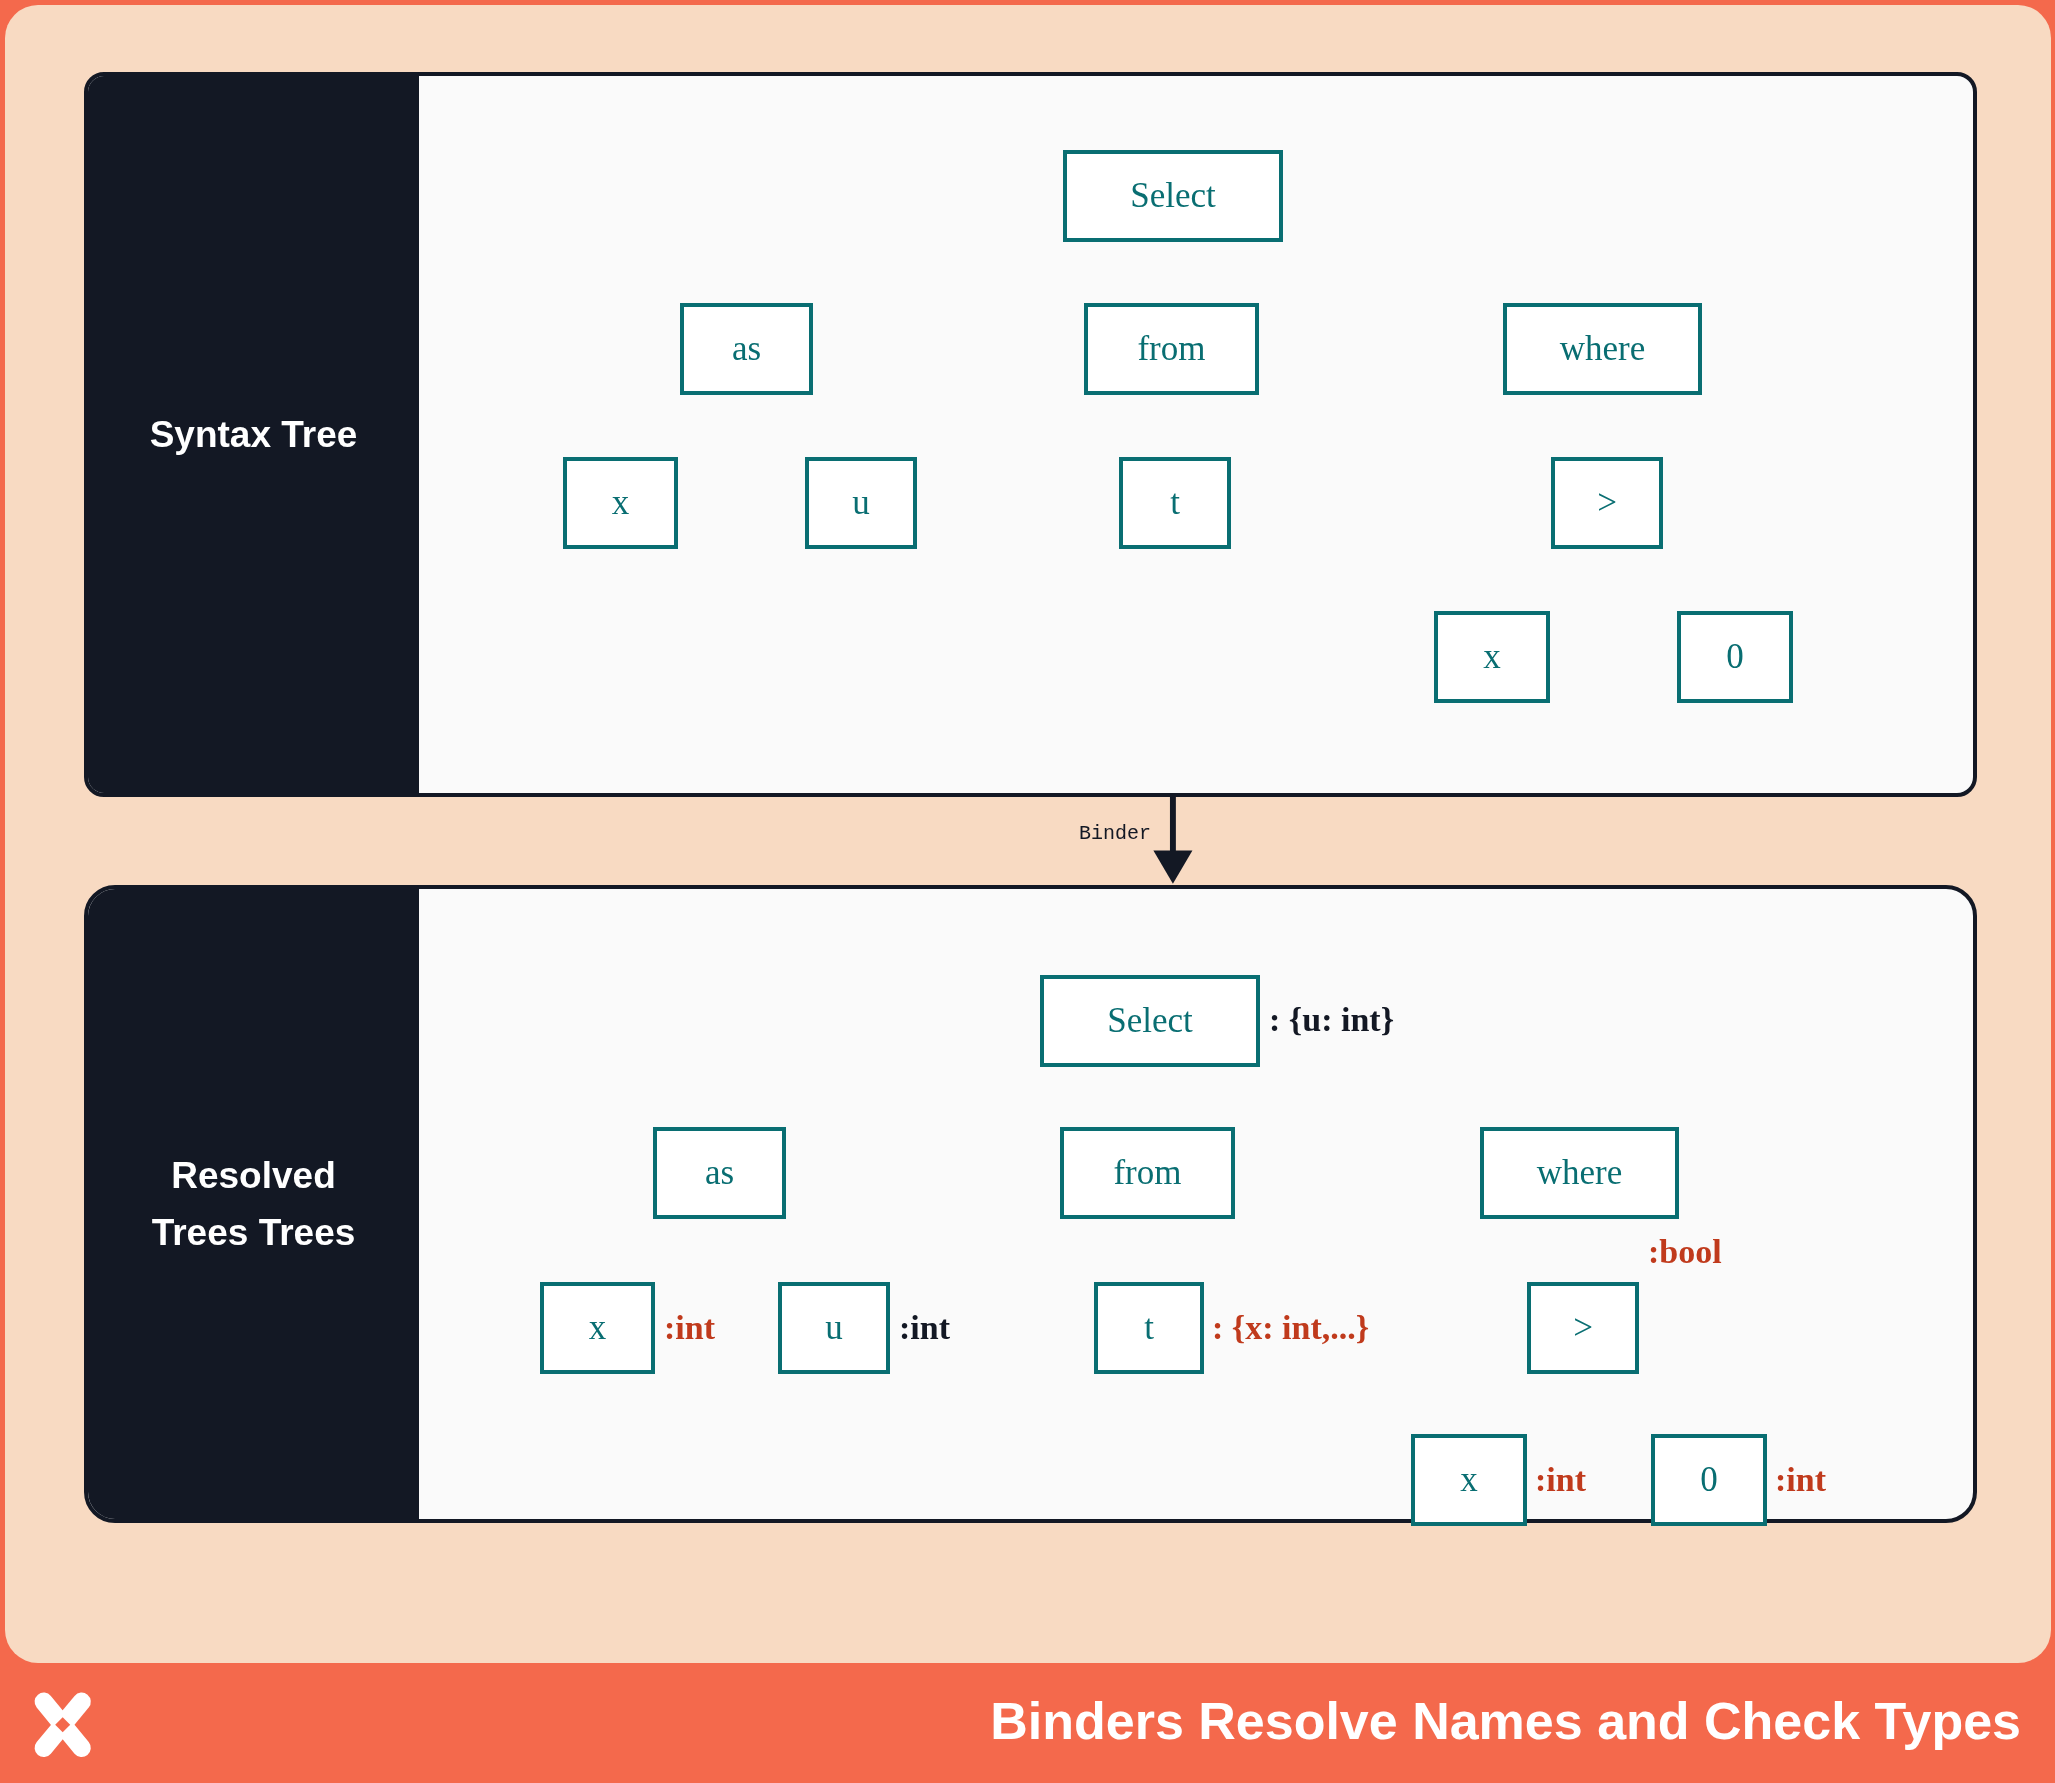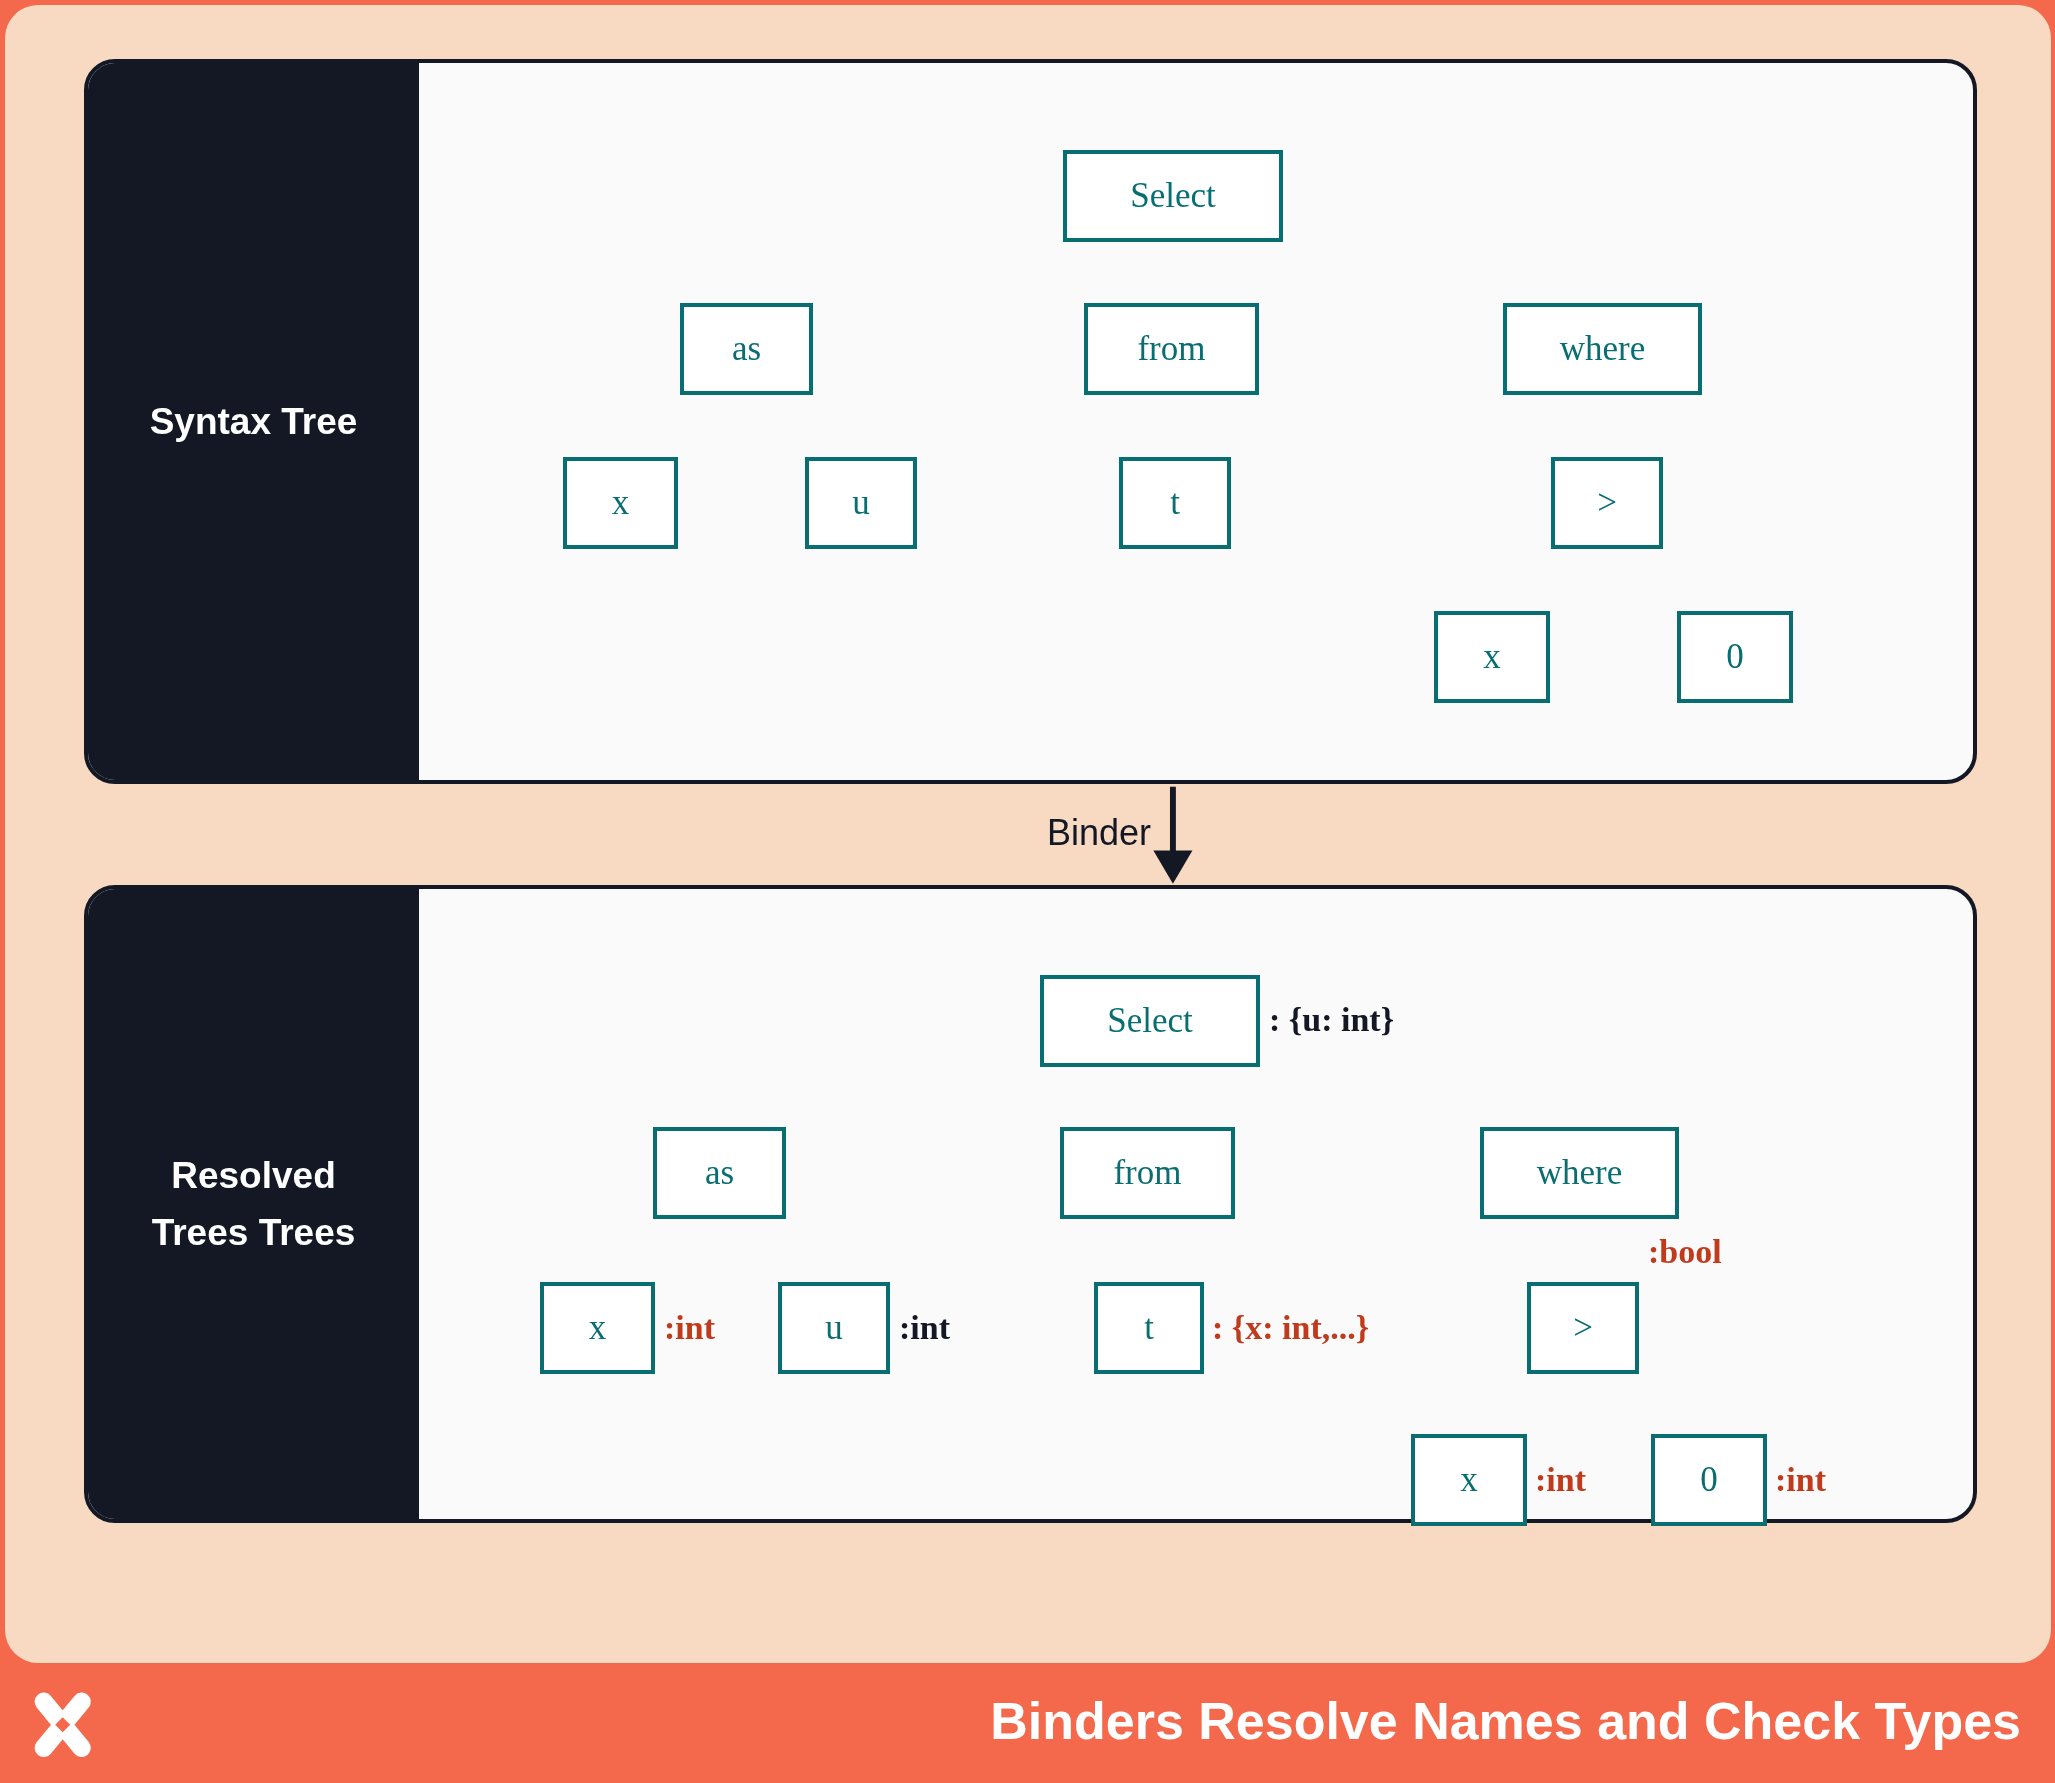--- a/index.html
+++ b/index.html
@@ -26,21 +26,21 @@
   }
   .panel{
     position:absolute;
     left:84px;
     width:1893px;
     background:var(--panel-bg);
     border:4.7px solid var(--navy);
     border-radius:31px;
     overflow:hidden;
   }
-  .panel.top{ top:59px;  height:725px; }
+  .panel.top{ top:72px;  height:725px;border-radius:20px; }
   .panel.bottom{ top:885px; height:638px; }
   .sidebar{
     position:absolute;
     left:0; top:0; bottom:0;
     width:331px;
     background:var(--navy);
     display:flex;
     align-items:center;
     justify-content:center;
     text-align:center;
@@ -78,22 +78,22 @@
     font-weight:bold;
     white-space:pre;
   }
   .ann.red{ color:var(--red); }
   .ann.dark{ color:var(--navy); }
   .binder-label{
     position:absolute;
     right:905px;
     top:833px;
     transform:translateY(-50%);
-    font-family:Liberation Sans, sans-serif;
-    font-size:36px;
+    font-family:Liberation Mono, monospace;
+    font-size:20px;
     color:var(--navy);
   }
   .footer-title{
     position:absolute;
     right:35px;
     top:1721px;
     transform:translateY(-50%);
     color:#FFFFFF;
     font-size:52px;
     font-weight:bold;

